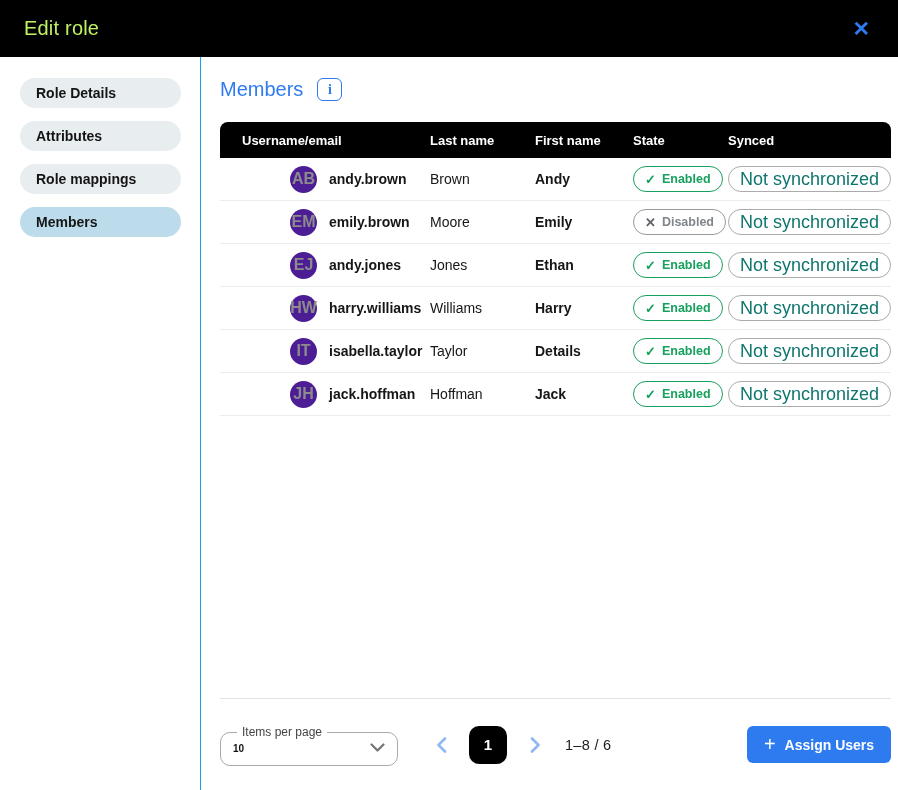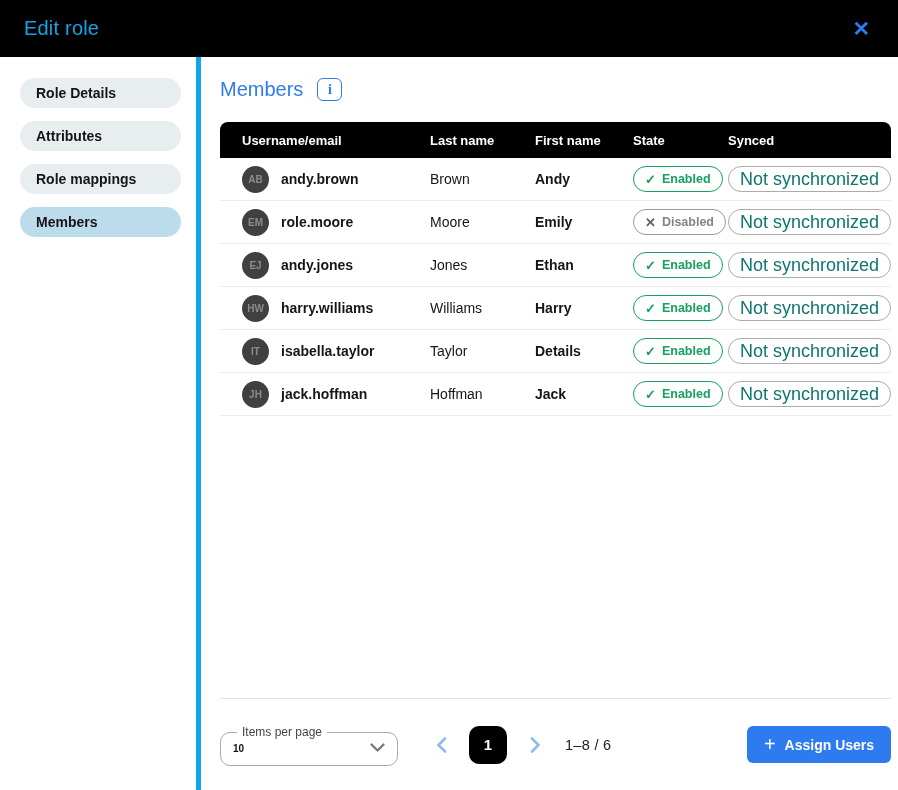--- a/index.html
+++ b/index.html
@@ -1,46 +1,46 @@
 <!DOCTYPE html>
 <html><head>
 <meta charset="utf-8">
 <style>
   * { margin:0; padding:0; box-sizing:border-box; }
   html,body { width:898px; height:790px; background:#ffffff; font-family:"Liberation Sans", sans-serif; color:#1b1b1b; }
   .modal { width:898px; height:790px; display:flex; flex-direction:column; background:#fff; overflow:hidden; }
 
   
   .hdr { height:57px; background:#000; display:flex; align-items:center; padding:0 24px; flex:0 0 auto; }
-  .hdr-title { color:#0ea5e9; font-size:20px; font-weight:400; letter-spacing:.2px; }
+  .hdr-title { color:#bef264; font-size:20px; font-weight:400; letter-spacing:.2px; }
   .hdr-close { margin-left:auto; background:none; border:none; color:#2e7bf0; font-size:21px; font-weight:700; cursor:pointer; line-height:1; padding:4px; }
 
   
   .body { flex:1; display:flex; min-height:0; }
-  .sidebar { width:201px; flex:0 0 201px; border-right:5px solid #0ea5e9; padding-top:21px; }
+  .sidebar { width:201px; flex:0 0 201px; border-right:1px solid #0ea5e9; padding-top:21px; }
   .nav-item { width:161px; height:30px; margin:0 0 13px 20px; border-radius:15px; background:#e8edf0; display:flex; align-items:center; padding-left:16px; font-size:14px; font-weight:700; color:#141414; cursor:pointer; }
   .nav-item.active { background:#bcdcec; }
 
   
   .main { flex:1; display:flex; flex-direction:column; padding:0 20px 0 19px; min-height:0; }
   .title-row { margin-top:21px; display:flex; align-items:center; gap:14px; flex:0 0 auto; }
   .page-title { color:#2e7bf0; font-size:20px; font-weight:400; }
   .info-btn { width:25px; height:23px; border:1.5px solid #2e7bf0; border-radius:6px; background:#fff; color:#2e7bf0; font-family:"Liberation Serif", serif; font-weight:700; font-size:14px; display:flex; align-items:center; justify-content:center; cursor:pointer; }
 
   
   .table { margin-top:21px; flex:0 0 auto; }
   .thead { height:36px; background:#000; border-radius:8px 8px 0 0; display:flex; align-items:center; color:#fff; font-size:13px; font-weight:700; }
   .trow { height:43px; display:flex; align-items:center; border-bottom:1px solid #ececec; cursor:pointer; }
   .c1 { width:210px; flex:0 0 210px; display:flex; align-items:center; padding-left:22px; }
   .c2 { width:105px; flex:0 0 105px; }
   .c3 { width:98px; flex:0 0 98px; }
   .c4 { width:95px; flex:0 0 95px; }
   .c5 { flex:1; }
   .cell { font-size:14px; color:#161616; }
-  .avatar { width:27px; height:27px; border-radius:50%; background:#404040; color:#8c8c8c; font-size:10px; font-weight:700; display:flex; align-items:center; justify-content:center; margin-right:12px; flex:0 0 27px; }
+  .avatar { width:27px; height:27px; border-radius:50%; background:#4c1d95; color:#8c8c8c; font-size:16px; font-weight:700; display:flex; align-items:center; justify-content:center; margin-right:12px; flex:0 0 27px;margin-left:48px; }
   .username { font-weight:700; }
   .firstname { font-weight:700; }
 
   .badge { display:inline-flex; align-items:center; gap:6px; height:26px; padding:0 11px; border-radius:13px; font-size:12.5px; font-weight:700; white-space:nowrap; background:#fff; }
   .state-enabled { border:1.5px solid #17a05e; color:#17a05e; }
   .state-disabled { border:1.5px solid #9a9a9a; color:#80868b; }
   .state-disabled .badge-ic { color:#5f6368; }
   .badge-ic { font-size:13px; line-height:1; }
   .badge.synced { border:1.5px solid #ababab; color:#0f766e; font-weight:400; font-size:18px; }
 
@@ -107,21 +107,21 @@
           <div class="c4 cell"><span class="badge state-enabled">
                 <span class="badge-ic">✓</span>
                 <span>Enabled</span>
               </span></div>
           <div class="c5 cell"><span class="badge synced">Not synchronized</span></div>
         </div>
 
         <div class="trow">
           <div class="c1 cell">
             <span class="avatar">EM</span>
-            <span class="username">role.moore</span>
+            <span class="username">emily.brown</span>
           </div>
           <div class="c2 cell">Moore</div>
           <div class="c3 cell firstname">Emily</div>
           <div class="c4 cell"><span class="badge state-disabled">
                 <span class="badge-ic">✕</span>
                 <span>Disabled</span>
               </span></div>
           <div class="c5 cell"><span class="badge synced">Not synchronized</span></div>
         </div>
 

